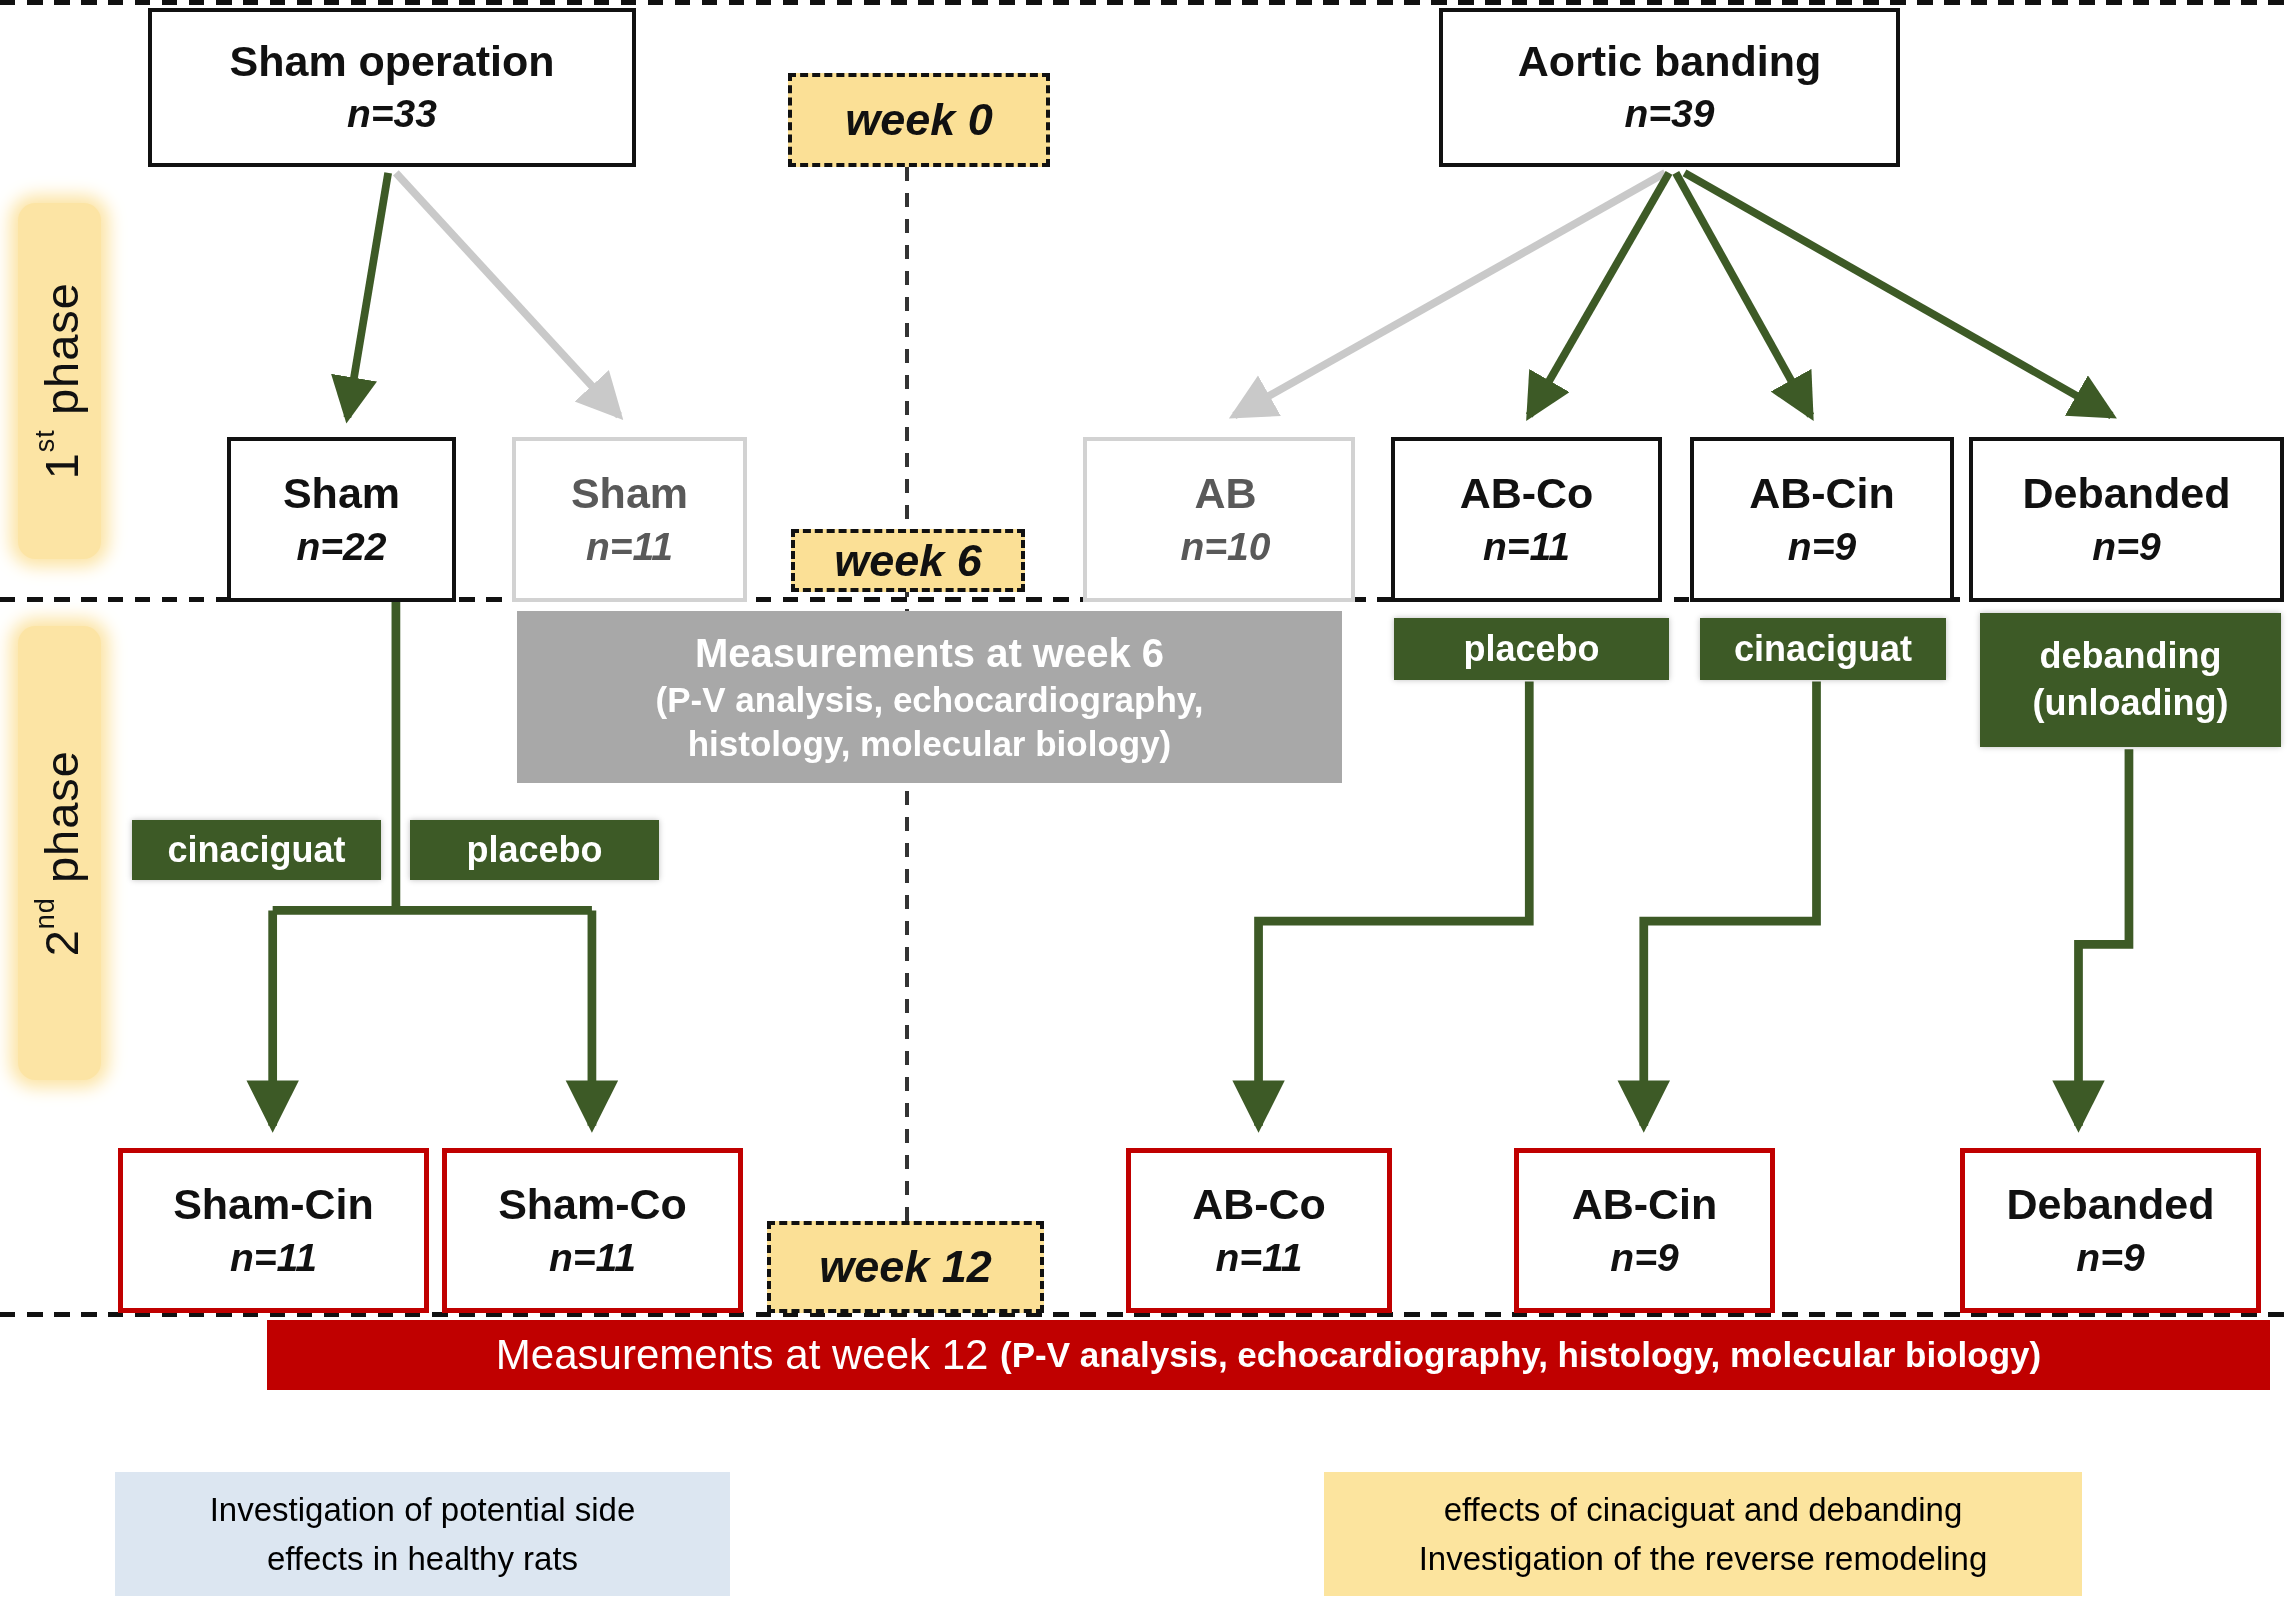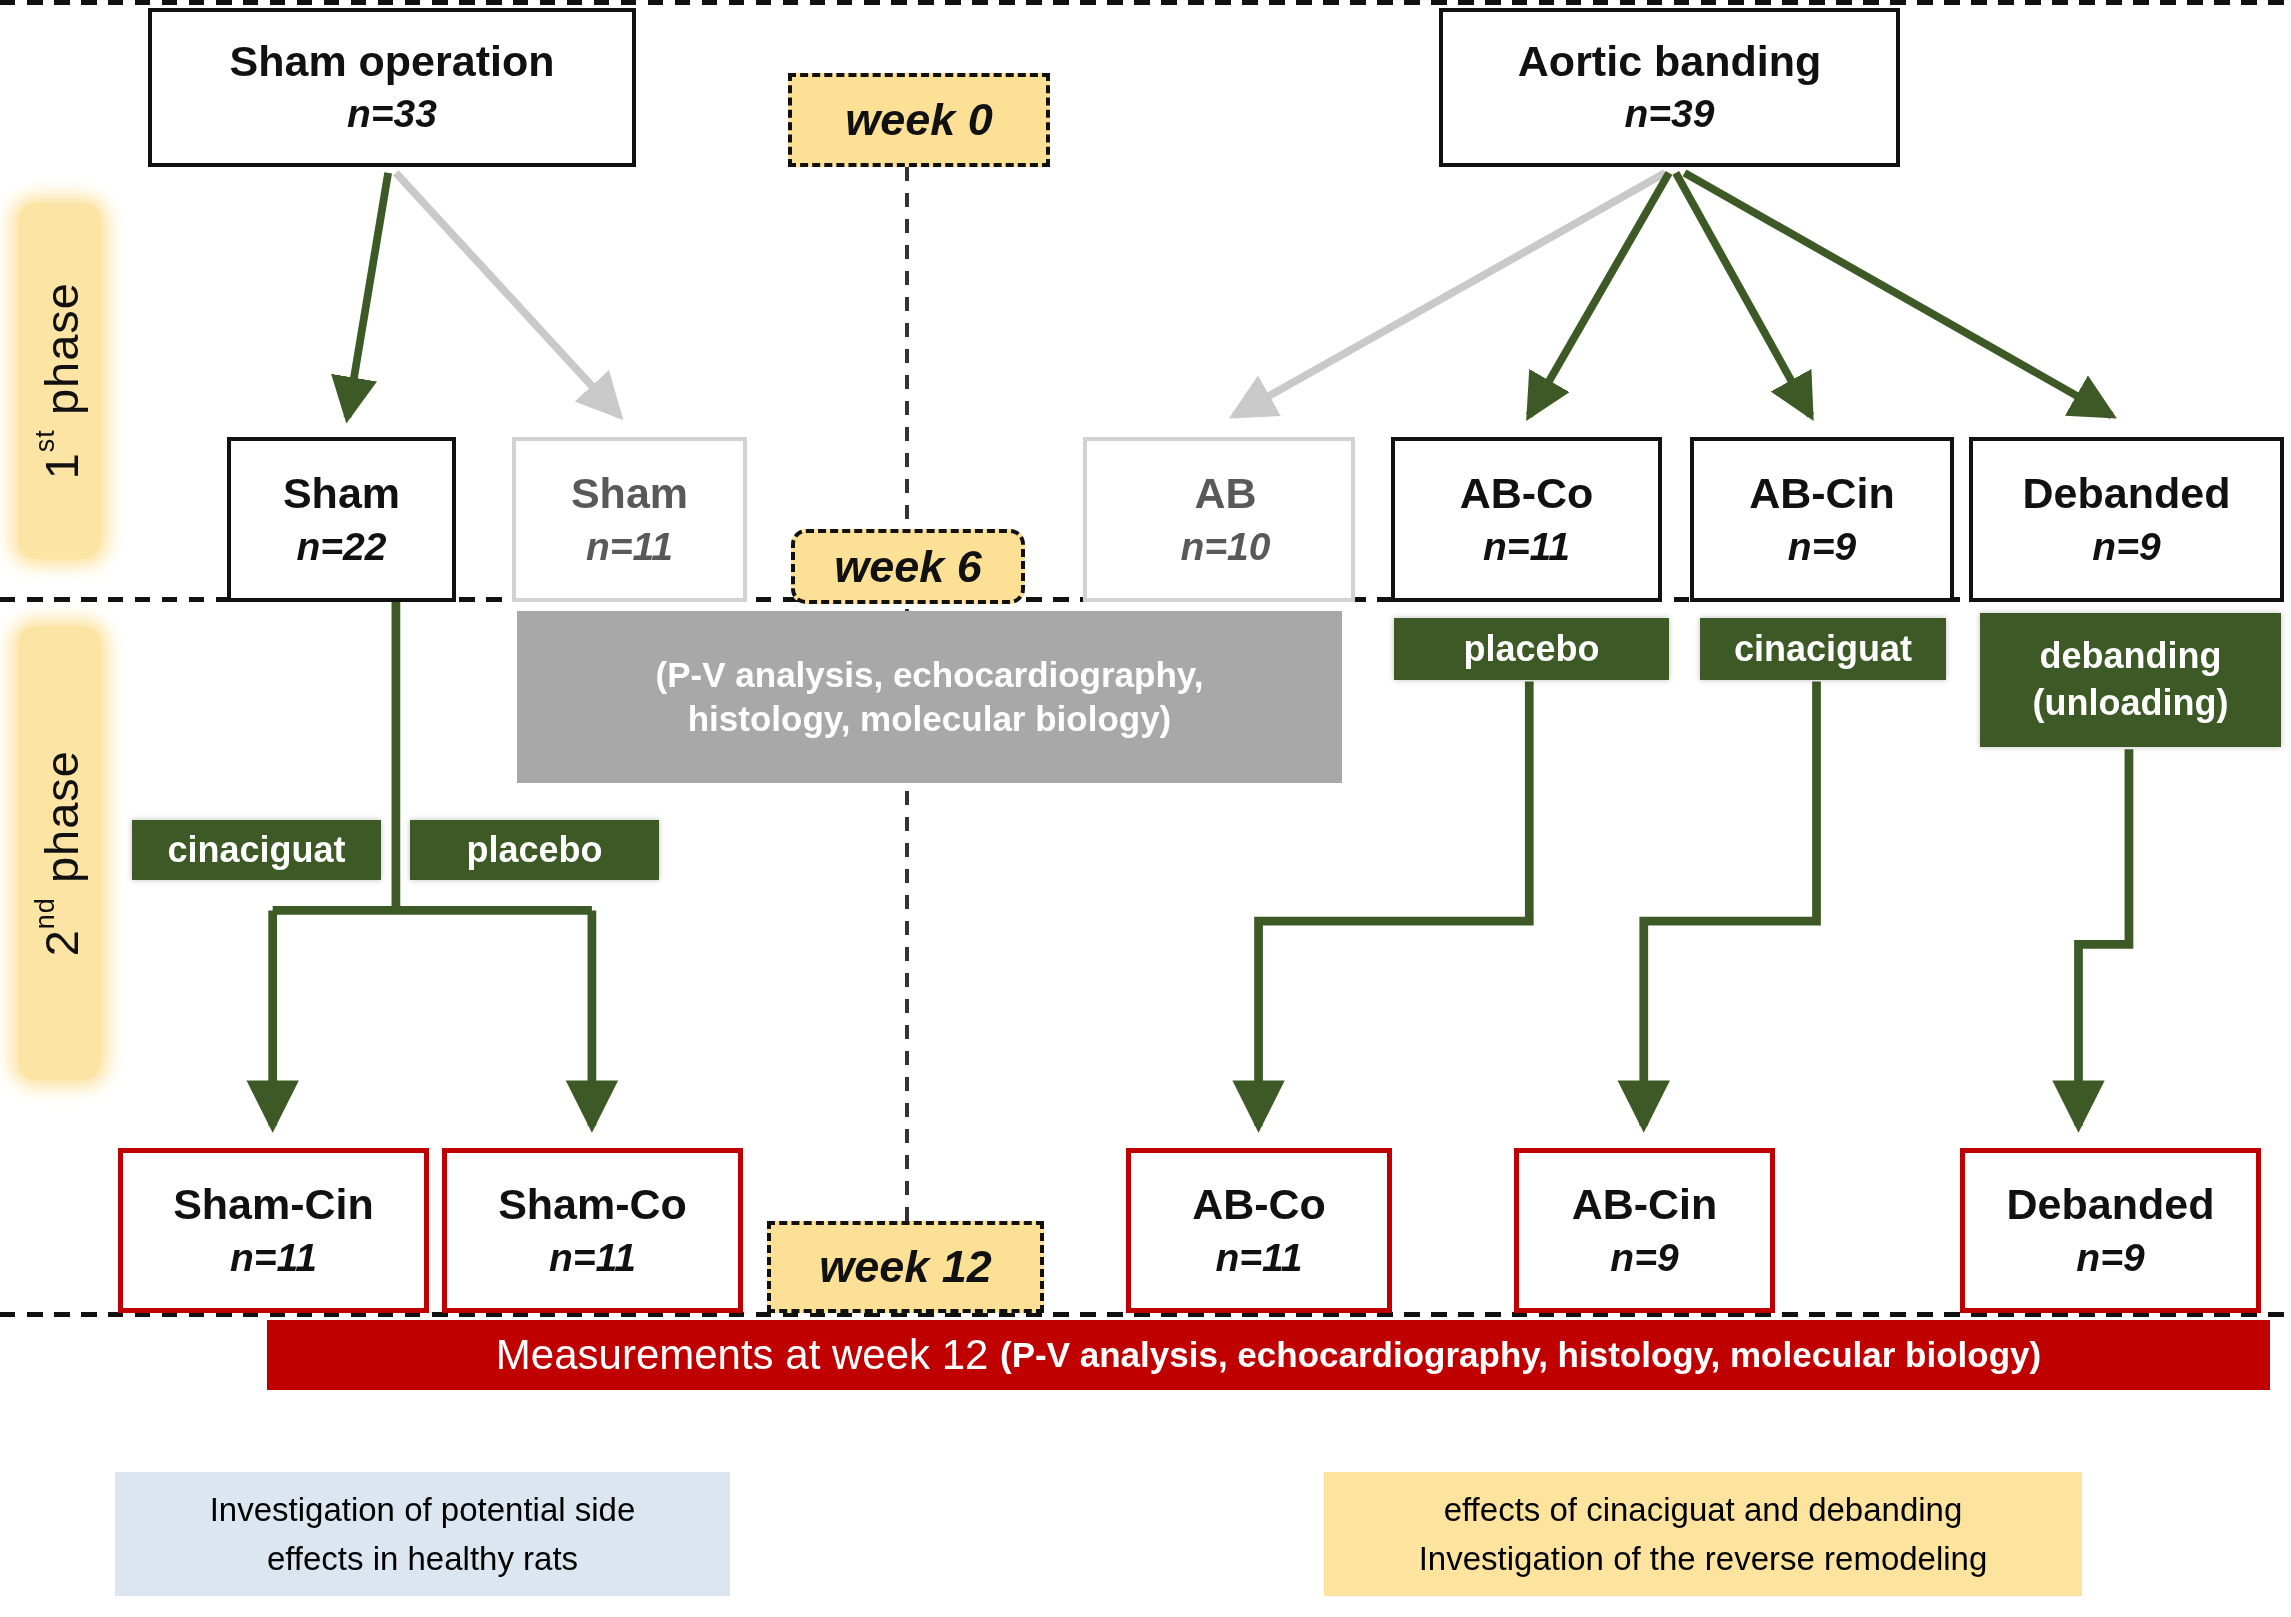--- a/index.html
+++ b/index.html
@@ -113,41 +113,42 @@
   </div>
 
   <div class="abs node" style="left:227px; top:437px; width:229px; height:165px;">
     <div class="t">Sham</div>
     <div class="n">n=22</div>
   </div>
   <div class="abs node gray" style="left:512px; top:437px; width:235px; height:165px;">
     <div class="t">Sham</div>
     <div class="n">n=11</div>
   </div>
-  <div class="abs week" style="left:791px; top:529px; width:234px; height:75px;border-radius:15px;">
+  <div class="abs week" style="left:791px; top:529px; width:234px; height:63px;">
     <span>week 6</span>
   </div>
   <div class="abs node gray" style="left:1083px; top:437px; width:272px; height:165px;padding-left:13px;">
     <div class="t">AB</div>
     <div class="n">n=10</div>
   </div>
   <div class="abs node" style="left:1391px; top:437px; width:271px; height:165px;">
     <div class="t">AB-Co</div>
     <div class="n">n=11</div>
   </div>
   <div class="abs node" style="left:1690px; top:437px; width:264px; height:165px;">
     <div class="t">AB-Cin</div>
     <div class="n">n=9</div>
   </div>
   <div class="abs node" style="left:1969px; top:437px; width:315px; height:165px;">
     <div class="t">Debanded</div>
     <div class="n">n=9</div>
   </div>
 
   <div class="abs meas6" style="left:517px; top:611px; width:825px; height:172px;">
+    <div class="l1">Measurements at week 6</div>
     <div class="l2">(P-V analysis, echocardiography,</div>
     <div class="l2">histology, molecular biology)</div>
   </div>
 
   <div class="abs treat" style="left:1394px; top:618px; width:275px; height:62px;">
     <span>placebo</span>
   </div>
   <div class="abs treat" style="left:1700px; top:618px; width:246px; height:62px;">
     <span>cinaciguat</span>
   </div>

